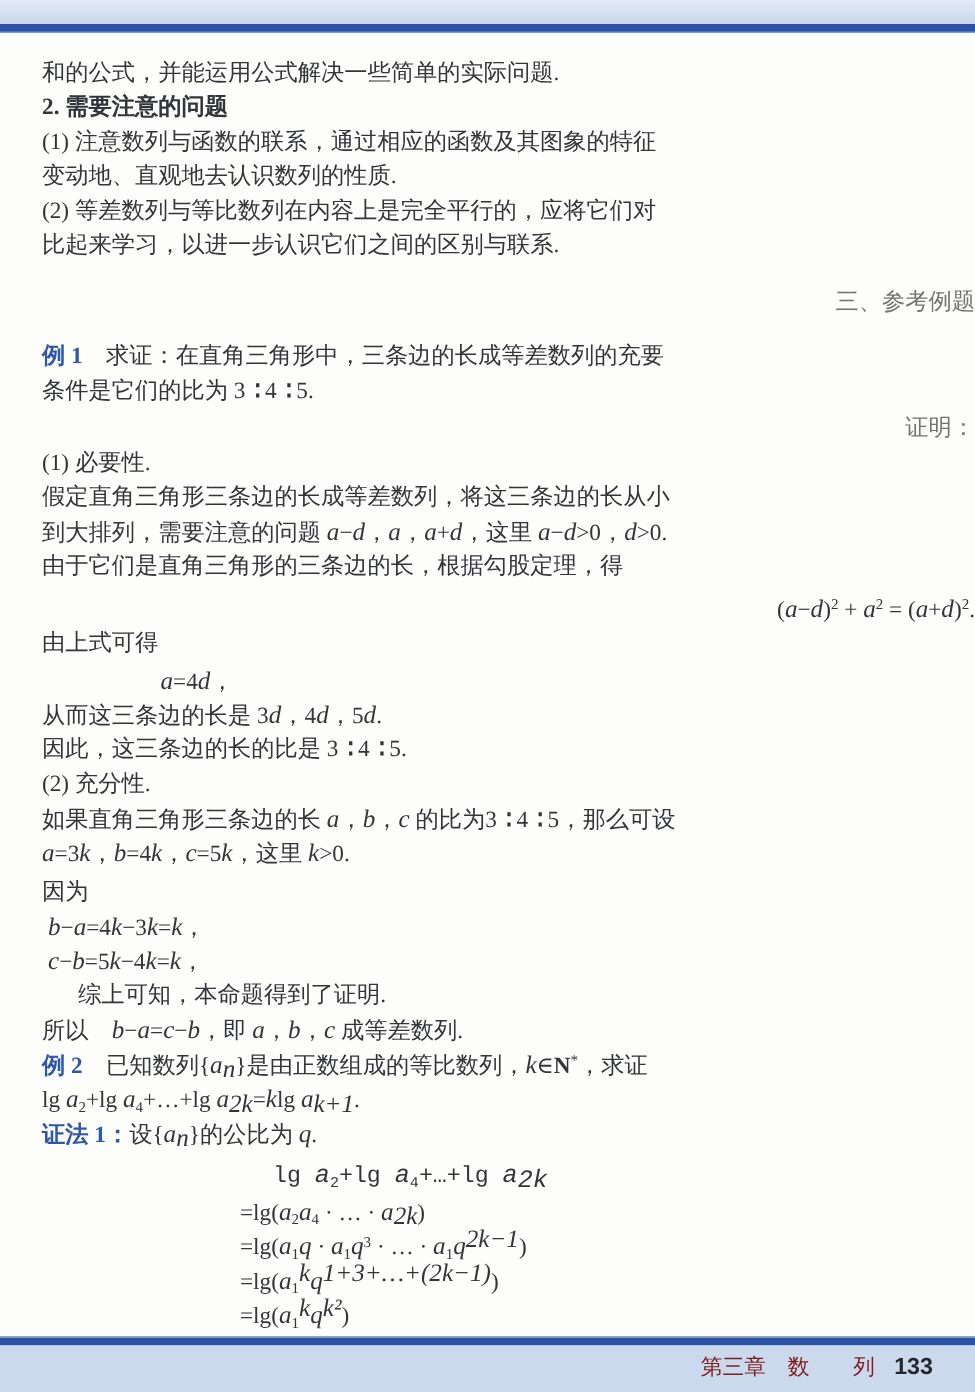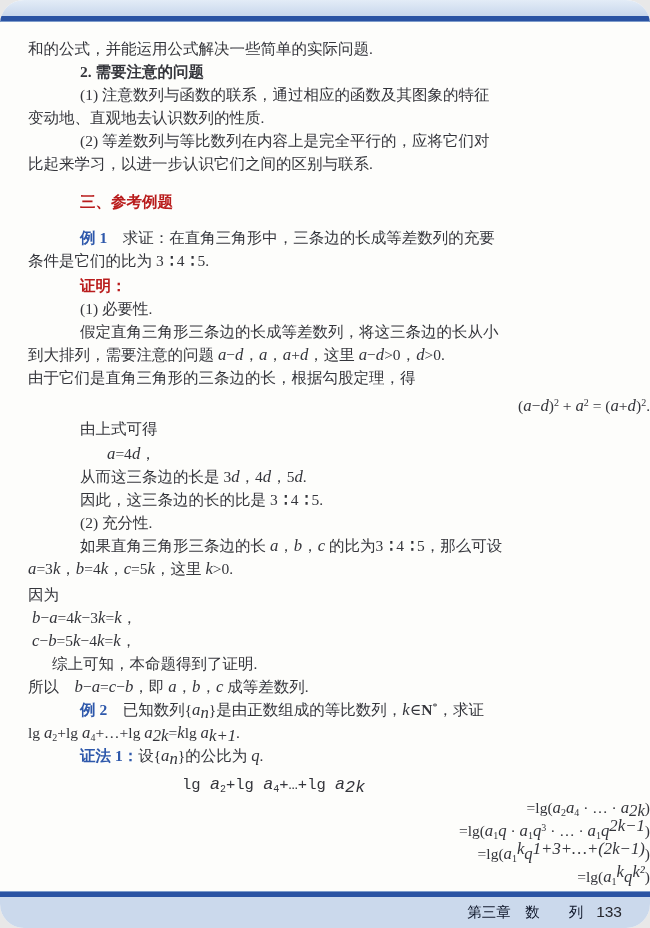--- a/index.html
+++ b/index.html
@@ -1,62 +1,61 @@
 <!DOCTYPE html>
 <html><head>
 <meta charset="utf-8">
 <style>
   html,body{margin:0;padding:0;background:#e8e8e8;}
   .page{
     position:relative;width:650px;height:928px;margin:0 auto;
     background:#fdfdfb;overflow:hidden;
     font-family:"Liberation Serif","DejaVu Serif",serif;
     color:#34353b;
-    border-radius:24px;
   }
   .band{position:absolute;left:0;width:650px;}
   .band-top{top:0;height:16px;background:linear-gradient(#e3ecf7,#c8d7ec);}
   .band-bottom{bottom:0;height:31px;background:#cbd9ec;}
   .rule{position:absolute;left:0;width:650px;background:#2a53a3;}
   .rule-top{top:16px;height:5px;border-bottom:1px solid #7e9ccb;}
   .rule-bottom{bottom:31px;height:5px;border-top:1px solid #7e9ccb;}
   .content{
     position:absolute;top:21px;left:0;width:650px;
     font-size:15.5px;line-height:23px;
   }
   .line{padding-left:28px;white-space:nowrap;height:23px;}
   .first{margin-top:16px;}
-  .ind{padding-left:48px;margin-left:32px;}
+  .ind{padding-left:28px;}
   .ind2{padding-left:52px;}
   .fml-c1{padding-left:130px;}
   .fml-c2{padding-left:107px;}
   .fml-l{padding-left:32px;}
-  .der{padding-left:160px;text-align:right;}
+  .der{padding-left:160px;}
   .der-first{padding-left:182px;}
   .gap15{margin-top:15px;}
   .gap13{margin-top:13px;}
   .gap6{margin-top:6px;font-family:Liberation Mono, monospace;}
   .gap5{margin-top:5px;text-align:right;}
   .gap3{margin-top:3px;}
   .gap2{margin-top:2px;}
   .bold{font-weight:bold;}
-  .heading{color:#b91c1c;font-weight:bold;}
+  .heading{color:#737373;font-weight:normal;text-align:right;}
   .label{color:#2e58ab;font-weight:bold;}
   .it{font-style:italic;font-size:1.08em;}
   .bf{font-weight:bold;}
   sub,sup{font-size:10px;line-height:0;}
   sub{vertical-align:-3px;}
   sup{vertical-align:5px;}
   .footer-text{
     position:absolute;bottom:5px;left:0;width:622px;text-align:right;
     font-size:14.5px;line-height:22px;white-space:nowrap;
   }
-  .footer-chapter{color:#0f172a;}
+  .footer-chapter{color:#7f1d1d;}
   .footer-pn{
-    color:#26262b;font-weight:normal;margin-left:13px;
+    color:#26262b;font-weight:bold;margin-left:13px;
     font-family:"Liberation Sans","DejaVu Sans",sans-serif;font-size:15.5px;
   }
 </style>
 </head>
 <body>
 
 <div class="page">
   <div class="band band-top"></div>
   <div class="rule rule-top"></div>
 

